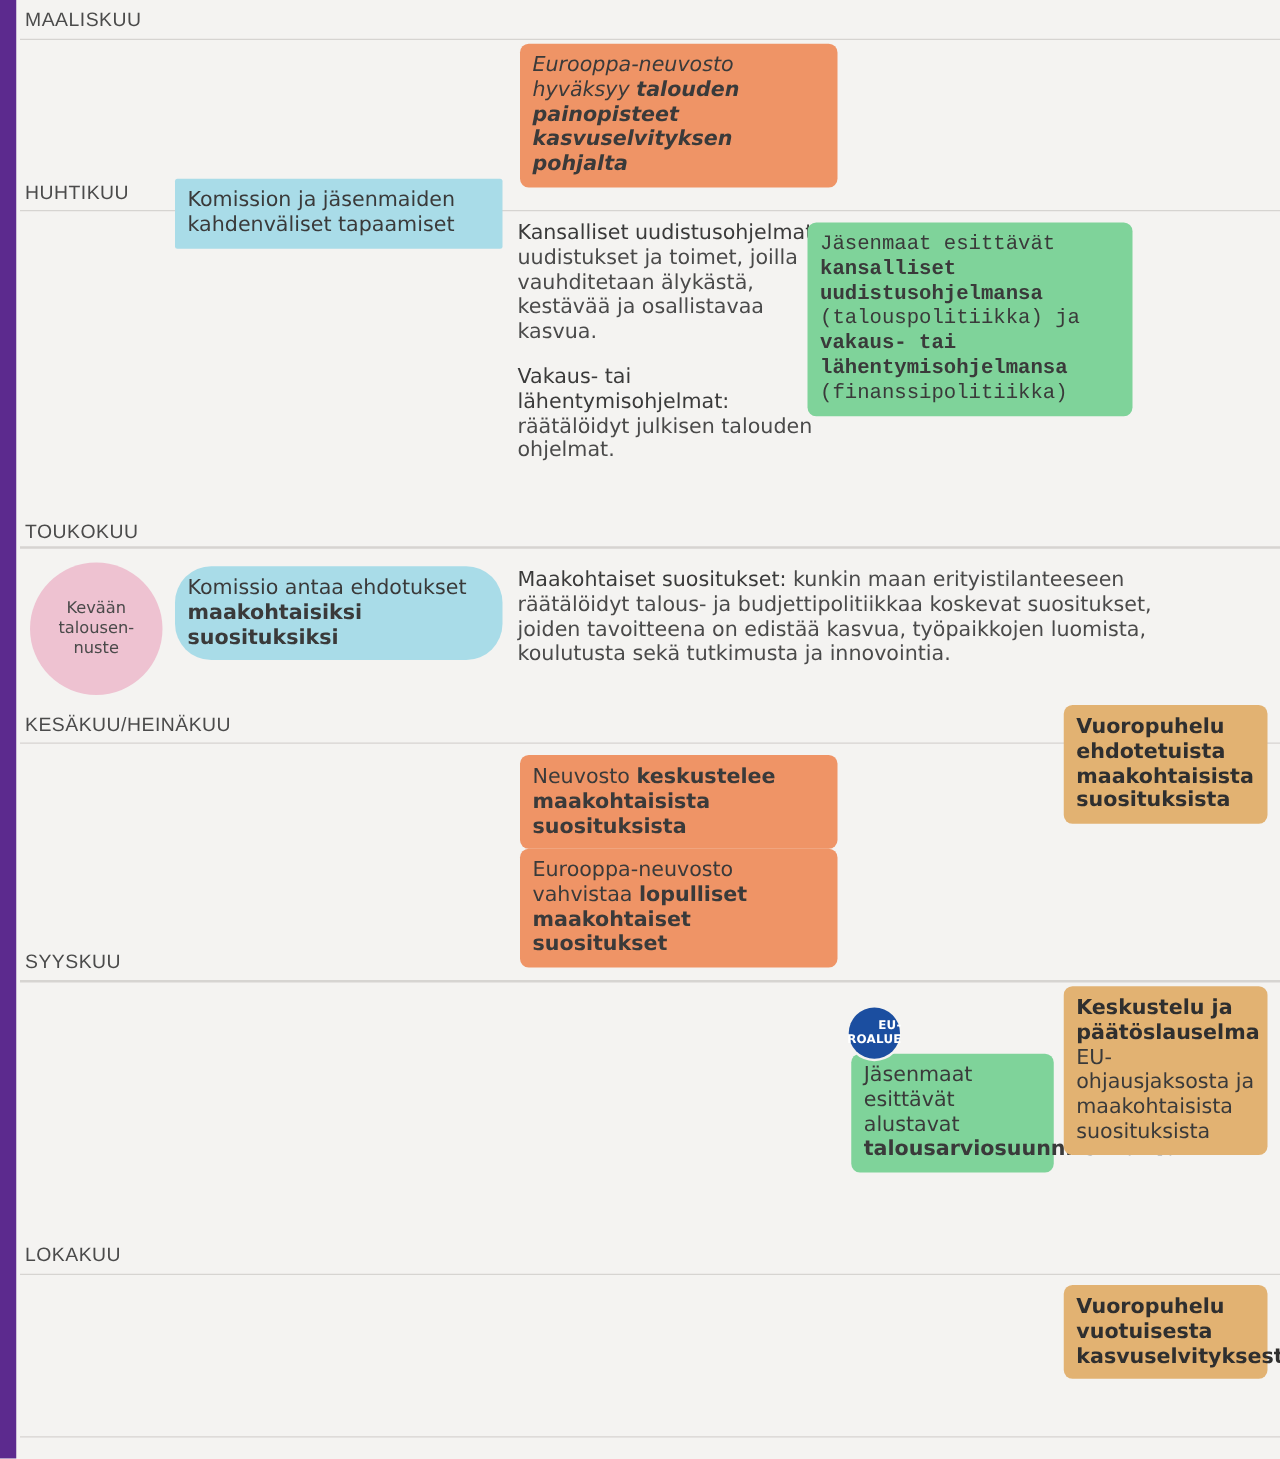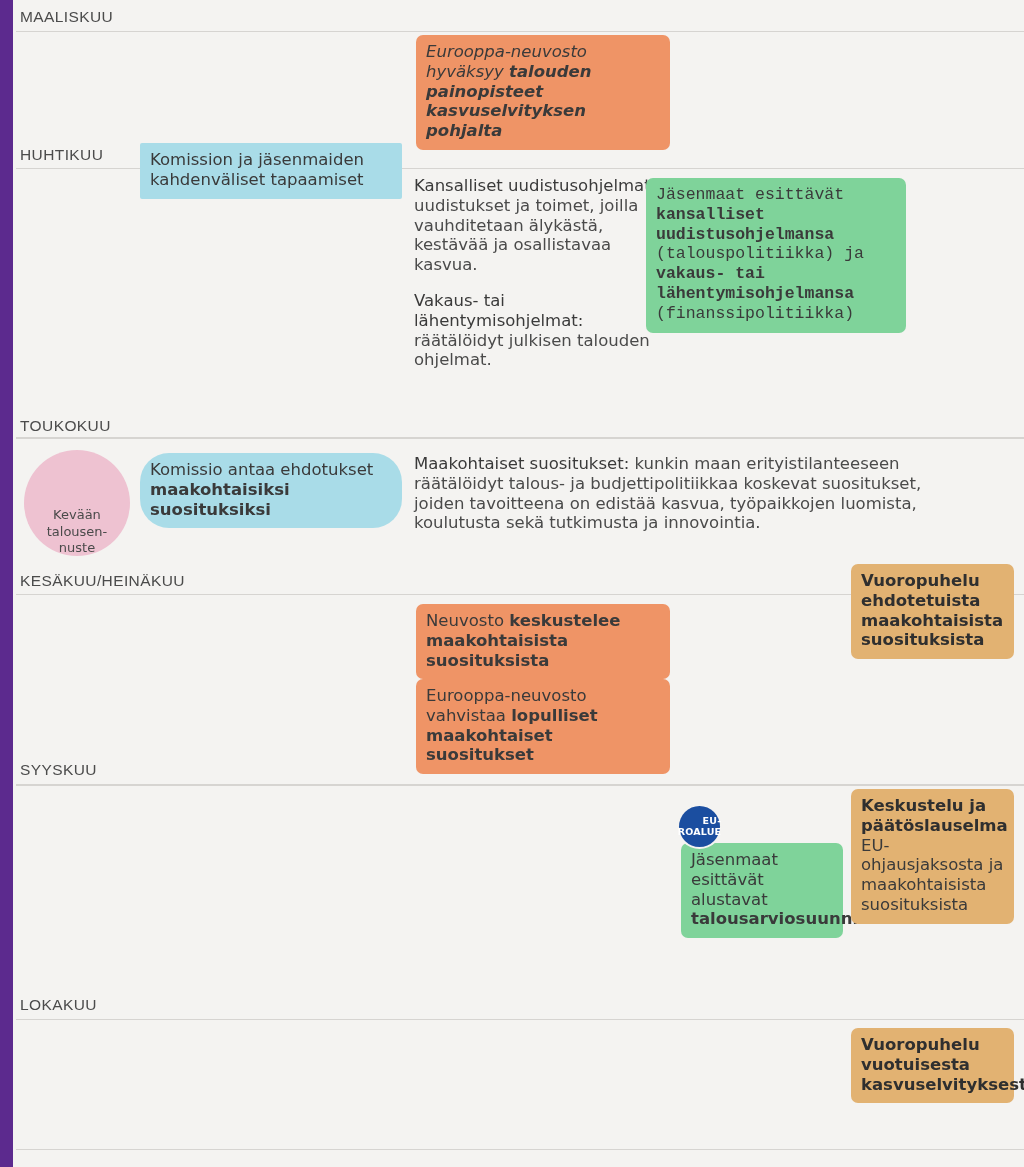--- a/index.html
+++ b/index.html
@@ -83,21 +83,21 @@
   .note p { margin: 0; }
   .note p + p { margin-top: 16px; }
   .note b { font-weight: normal; color: #3a3a3a; }
 
   
   .circle-pink {
     position: absolute;
     border-radius: 50%;
     background: #eec2d1;
     display: flex;
-    align-items: flex-end;
+    align-items: center;
     justify-content: center;
     text-align: center;
     font-size: 13px;
     line-height: 1.25;
     color: #4a4a4a;
   }
 
   
   .badge-euro {
     position: absolute;

